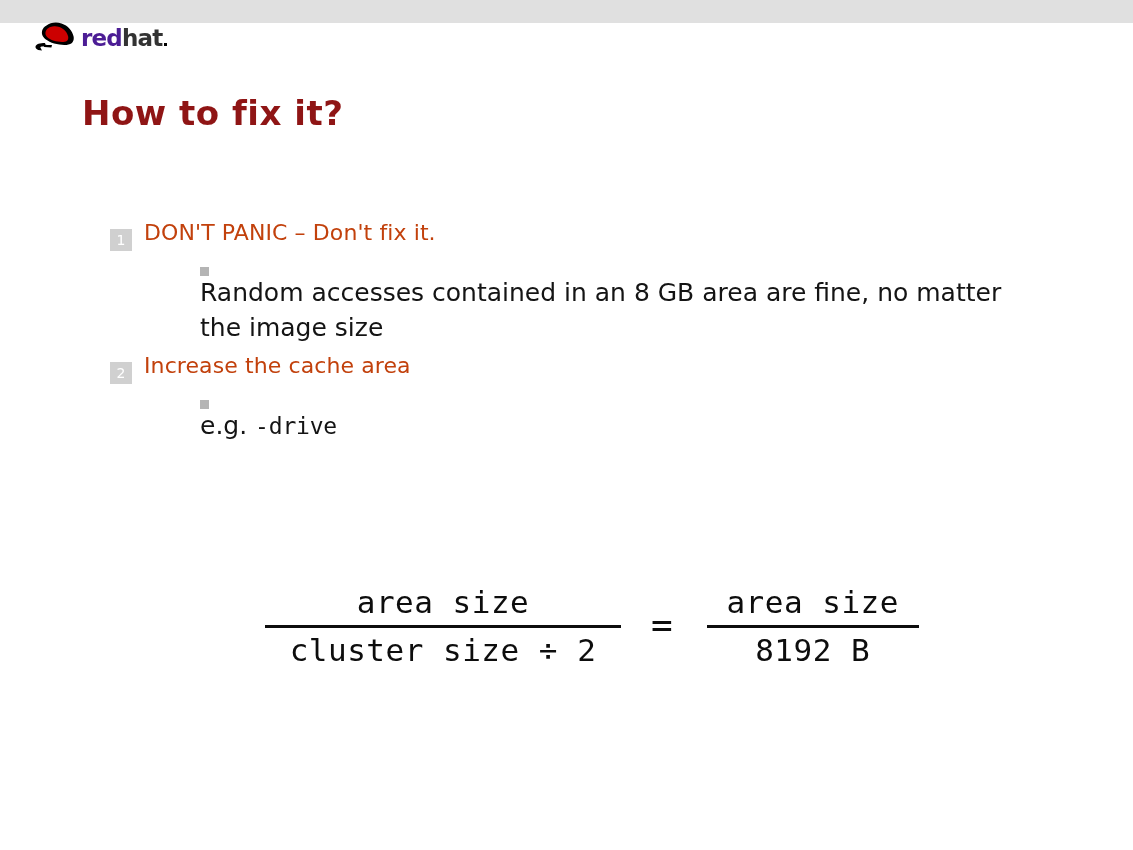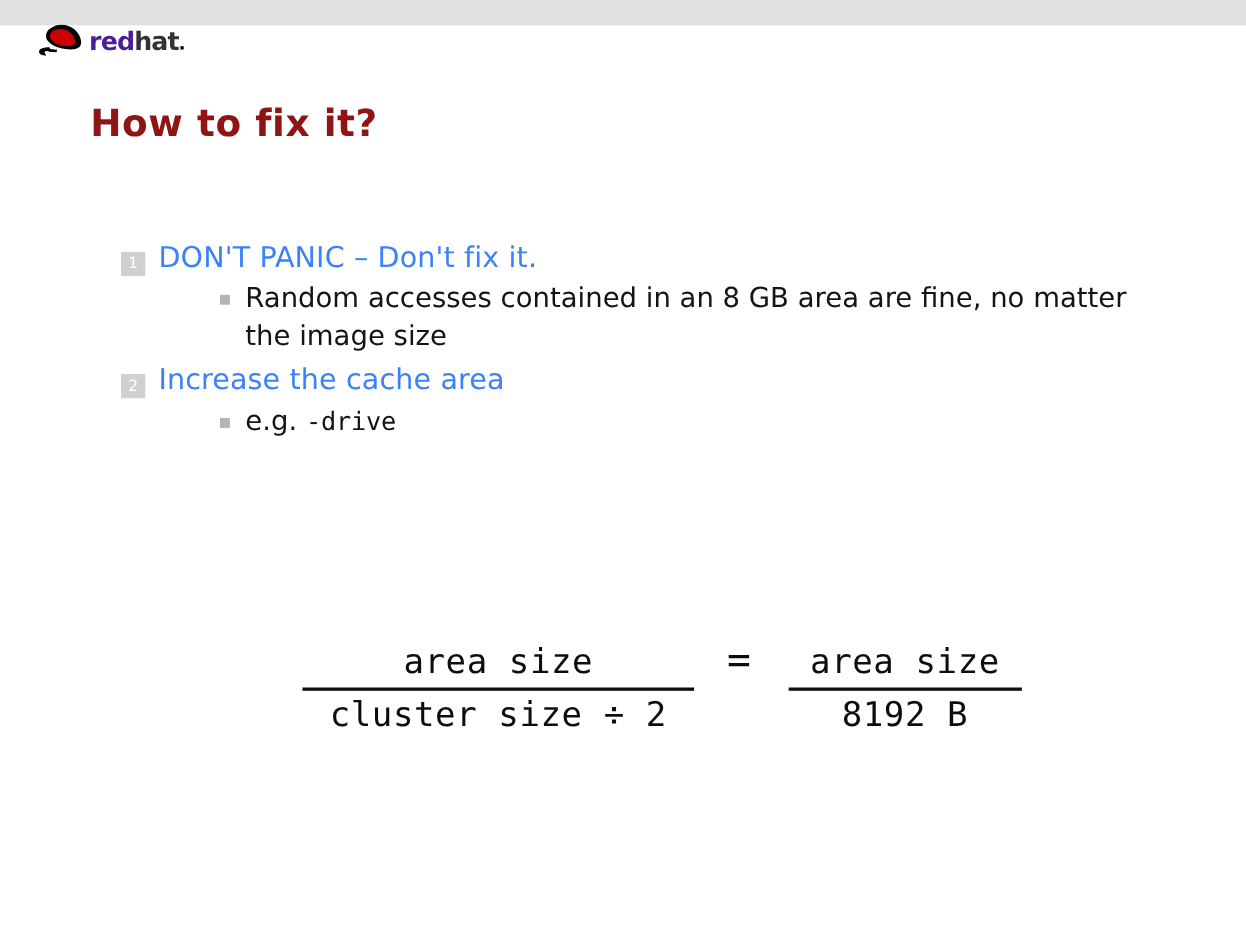--- a/index.html
+++ b/index.html
@@ -98,34 +98,35 @@
     color: #ffffff;
     font-size: 14px;
     font-weight: normal;
     line-height: 22px;
     text-align: center;
     margin-top: 11px;
     margin-right: 12px;
     font-family: "DejaVu Sans", sans-serif;
   }
   .enum-text {
-    font-size: 26px;
+    font-size: 22px;
     line-height: 1.32;
-    color: #3b82f6;
+    color: #c2410c;
     letter-spacing: 0.1px;
     white-space: nowrap;
   }
 
   .sub-list {
     margin: 2px 0 6px 90px;
   }
   .sub-item {
     display: flex;
     align-items: flex-start;
     margin-bottom: 2px;
+    flex-direction: column;
   }
   .sub-bullet {
     flex: 0 0 auto;
     width: 9px;
     height: 9px;
     background: #b4b4b4;
     margin-top: 14px;
     margin-right: 14px;
   }
   .sub-text {
@@ -137,23 +138,23 @@
   .mono {
     font-family: "DejaVu Sans Mono", monospace;
     font-size: 23px;
     letter-spacing: -0.2px;
   }
 
   
   .formula {
     position: absolute;
     top: 582px;
-    left: 275px;
-    display: flex;
-    align-items: flex-start;
+    left: 265px;
+    display: flex;
+    align-items: center;
     font-family: "DejaVu Sans Mono", monospace;
     color: #0d0d0d;
   }
   .frac {
     display: flex;
     flex-direction: column;
     align-items: center;
   }
   .frac-num, .frac-den {
     font-size: 31px;

